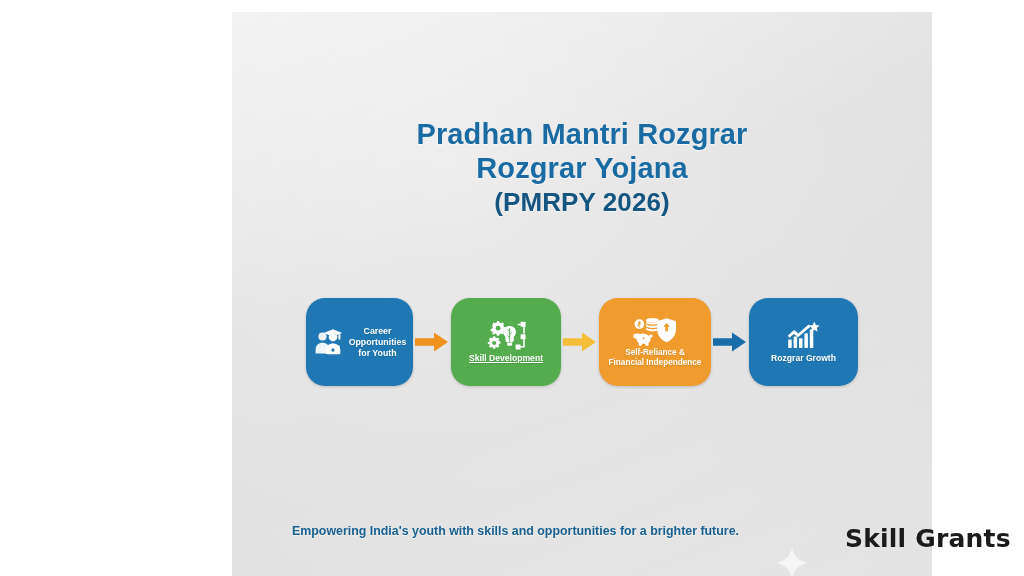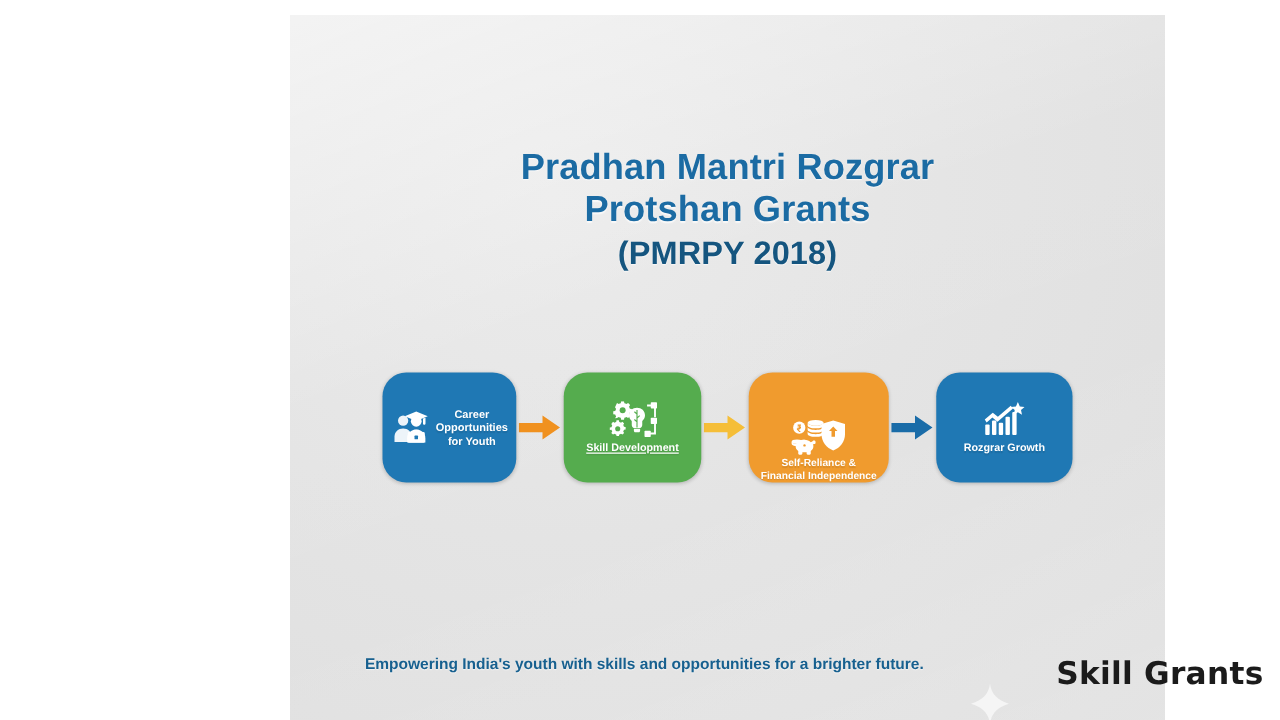--- a/index.html
+++ b/index.html
@@ -157,22 +157,22 @@
   }
 </style>
 </head>
 <body>
 
 <div class="card">
   <div class="card-sheen"></div>
 
   <div class="title-block">
     <div class="title-line">Pradhan Mantri Rozgrar</div>
-    <div class="title-line">Protshan Grants</div>
-    <div class="title-line l3">(PMRPY 2018)</div>
+    <div class="title-line">Rozgrar Yojana</div>
+    <div class="title-line l3">(PMRPY 2026)</div>
   </div>
 
   <div class="flow">
 
     <div class="flow-box box-1" style="background:#1F78B4;">
       <div class="box-inner-row">
         <span class="icon-wrap">
           <svg class="icon-svg" width="32" height="30" viewBox="0 0 32 30" aria-hidden="true">
             <g fill="#ffffff">
               <circle cx="9.5" cy="9.5" r="4.1" opacity="0.92"></circle>
@@ -229,21 +229,21 @@
         <span class="box-label">Skill Development</span>
       </div>
     </div>
 
     <div class="arrow">
       <svg class="icon-svg" width="34" height="22" viewBox="0 0 34 22" aria-hidden="true">
         <path d="M0 7.3h19V1.4L33 11l-14 9.6v-5.9H0z" fill="#F5BE38"></path>
       </svg>
     </div>
 
-    <div class="flow-box box-3" style="background:#F09B2E;align-items:flex-end;">
+    <div class="flow-box box-3" style="background:#F09B2E;">
       <div class="box-inner-col">
         <span class="icon-wrap">
           <svg class="icon-svg" width="46" height="30" viewBox="0 0 46 30" aria-hidden="true">
             <g fill="#ffffff">
 
               <ellipse cx="20.5" cy="4.2" rx="6.4" ry="2.3"></ellipse>
               <path d="M14.1 4.2v2.1c0 1.3 2.9 2.3 6.4 2.3s6.4-1 6.4-2.3V4.2c0 1.3-2.9 2.3-6.4 2.3s-6.4-1-6.4-2.3z"></path>
               <path d="M14.1 7.6v2.1c0 1.3 2.9 2.3 6.4 2.3s6.4-1 6.4-2.3V7.6c0 1.3-2.9 2.3-6.4 2.3s-6.4-1-6.4-2.3z"></path>
               <path d="M14.1 11v2.1c0 1.3 2.9 2.3 6.4 2.3s6.4-1 6.4-2.3V11c0 1.3-2.9 2.3-6.4 2.3S14.1 12.3 14.1 11z"></path>
 

